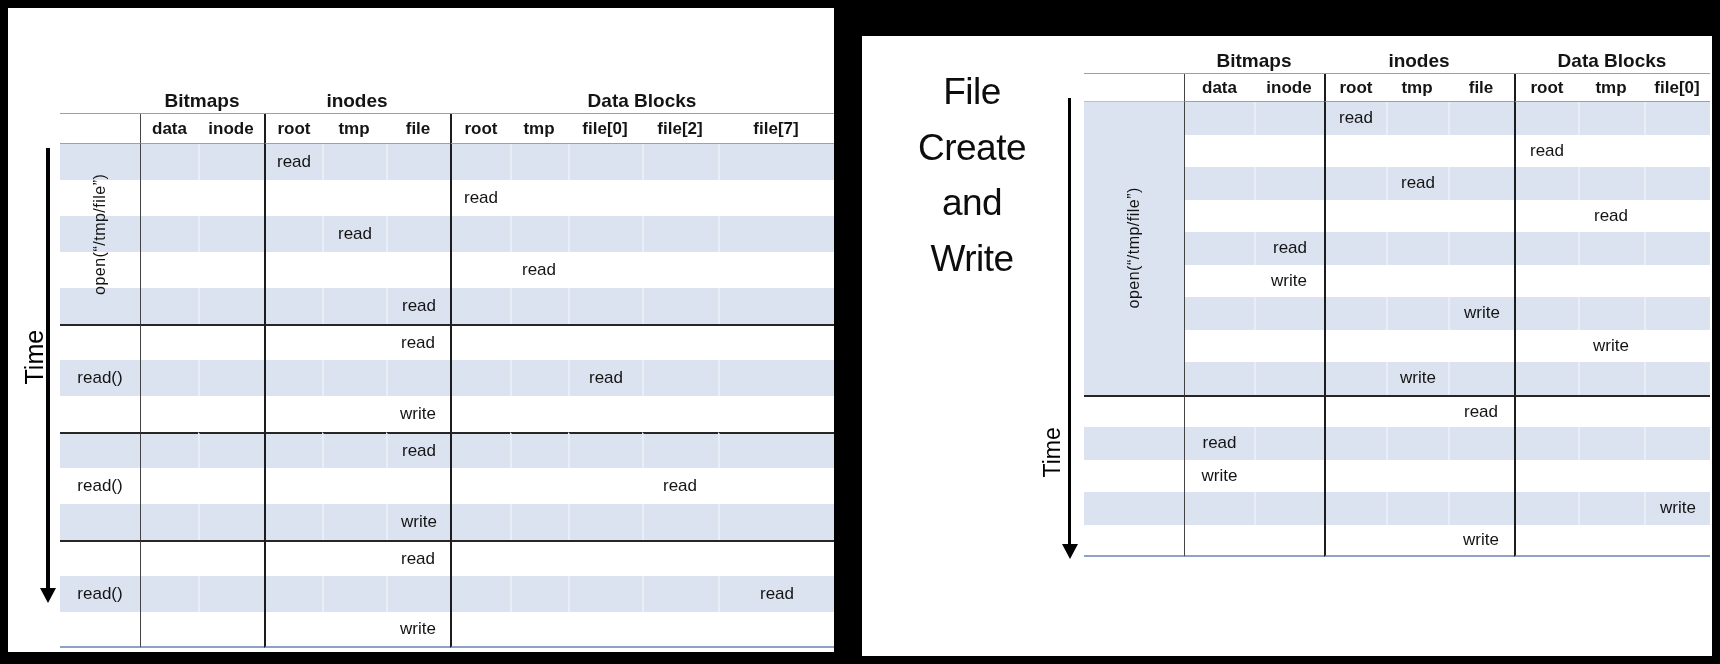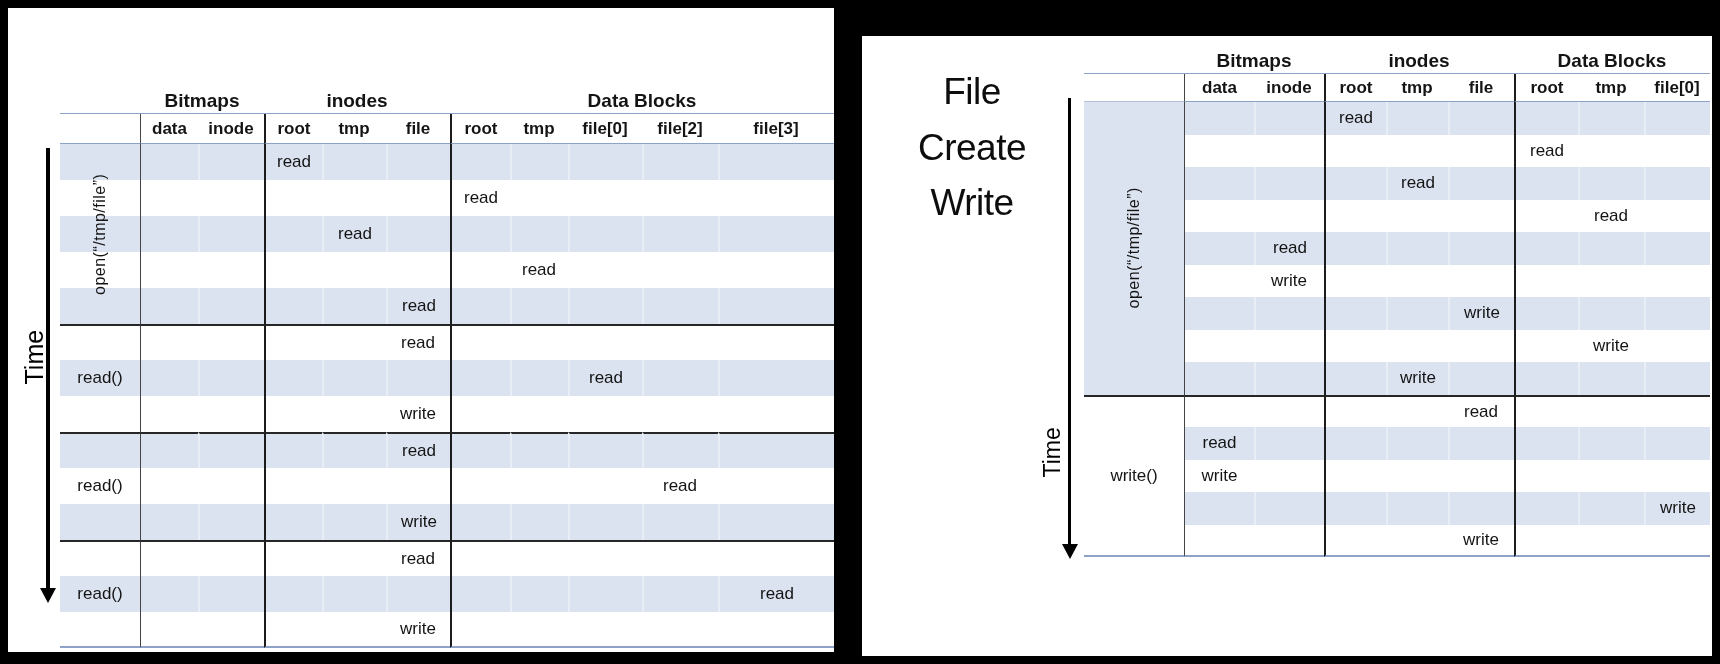--- a/index.html
+++ b/index.html
@@ -51,21 +51,21 @@
         <div class="chead" style="grid-area: 2 / 1;"></div>
         <div class="chead bl-thin" style="grid-area: 2 / 2;">data</div>
         <div class="chead" style="grid-area: 2 / 3;">inode</div>
         <div class="chead bl-strong" style="grid-area: 2 / 4;">root</div>
         <div class="chead" style="grid-area: 2 / 5;">tmp</div>
         <div class="chead" style="grid-area: 2 / 6;">file</div>
         <div class="chead bl-strong" style="grid-area: 2 / 7;">root</div>
         <div class="chead" style="grid-area: 2 / 8;">tmp</div>
         <div class="chead" style="grid-area: 2 / 9;">file[0]</div>
         <div class="chead" style="grid-area: 2 / 10;">file[2]</div>
-        <div class="chead" style="grid-area: 2 / 11;">file[3]</div>
+        <div class="chead" style="grid-area: 2 / 11;">file[7]</div>
         <div class="cell c0 shade" style="grid-area: 3 / 1;"></div>
         <div class="cell shade bl-thin" style="grid-area: 3 / 2;"></div>
         <div class="cell shade" style="grid-area: 3 / 3;"></div>
         <div class="cell shade bl-strong" style="grid-area: 3 / 4;">read</div>
         <div class="cell shade" style="grid-area: 3 / 5;"></div>
         <div class="cell shade" style="grid-area: 3 / 6;"></div>
         <div class="cell shade bl-strong" style="grid-area: 3 / 7;"></div>
         <div class="cell shade" style="grid-area: 3 / 8;"></div>
         <div class="cell shade" style="grid-area: 3 / 9;"></div>
         <div class="cell shade" style="grid-area: 3 / 10;"></div>
@@ -217,20 +217,21 @@
         <div class="cell bb-steel" style="grid-area: 16 / 10;"></div>
         <div class="cell bb-steel" style="grid-area: 16 / 11;"></div>
         <div class="glabel" style="grid-area: 14 / 1 / 17;">read()</div>
       </div>
   </div>
 
   <div class="card" id="right-card">
     <div class="big-title" id="right-title">
       <div>File</div>
       <div>Create</div>
+      <div>and</div>
       <div>Write</div>
     </div>
     <div class="time-label" style="left:150px;top:388px;width:80px;font-size:23px;">Time</div>
     <div class="arrow-line" style="left:206px;top:62px;height:448px;width:3px;"></div>
     <div class="arrow-head" style="left:199.5px;top:508px;"></div>
     <div class="tbl" id="rtable" style="grid-template-columns: 100px 70px 70px 62px 62px 66px 64px 66px 66px; grid-template-rows: 26px 28px repeat(14, 32.5px);">
         <div class="ghead" style="grid-area: 1 / 1;"></div>
         <div class="ghead" style="grid-area: 1 / 2 / auto / 4;">Bitmaps</div>
         <div class="ghead" style="grid-area: 1 / 4 / auto / 7;">inodes</div>
         <div class="ghead" style="grid-area: 1 / 7 / auto / 10;">Data Blocks</div>
@@ -363,17 +364,16 @@
         <div class="cell shade" style="grid-area: 15 / 9;">write</div>
         <div class="cell c0 bb-steel" style="grid-area: 16 / 1;"></div>
         <div class="cell bl-thin bb-steel" style="grid-area: 16 / 2;"></div>
         <div class="cell bb-steel" style="grid-area: 16 / 3;"></div>
         <div class="cell bl-strong bb-steel" style="grid-area: 16 / 4;"></div>
         <div class="cell bb-steel" style="grid-area: 16 / 5;"></div>
         <div class="cell bb-steel" style="grid-area: 16 / 6;">write</div>
         <div class="cell bl-strong bb-steel" style="grid-area: 16 / 7;"></div>
         <div class="cell bb-steel" style="grid-area: 16 / 8;"></div>
         <div class="cell bb-steel" style="grid-area: 16 / 9;"></div>
-        <div class="glabel fill-white gsep bb-steel" style="grid-area: 12 / 1 / 17;">write()</div>
       </div>
   </div>
 
 </div>
 
 </body></html>

